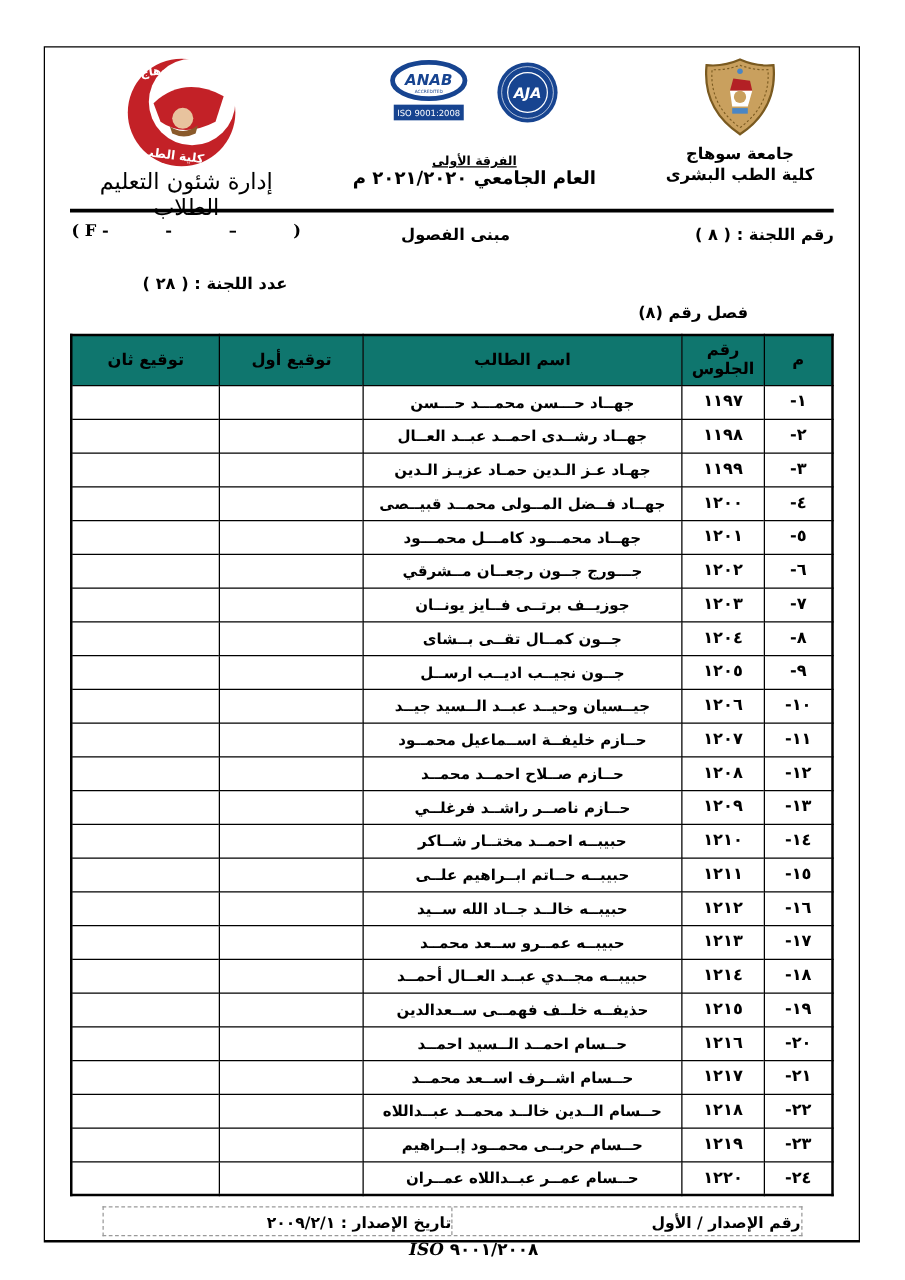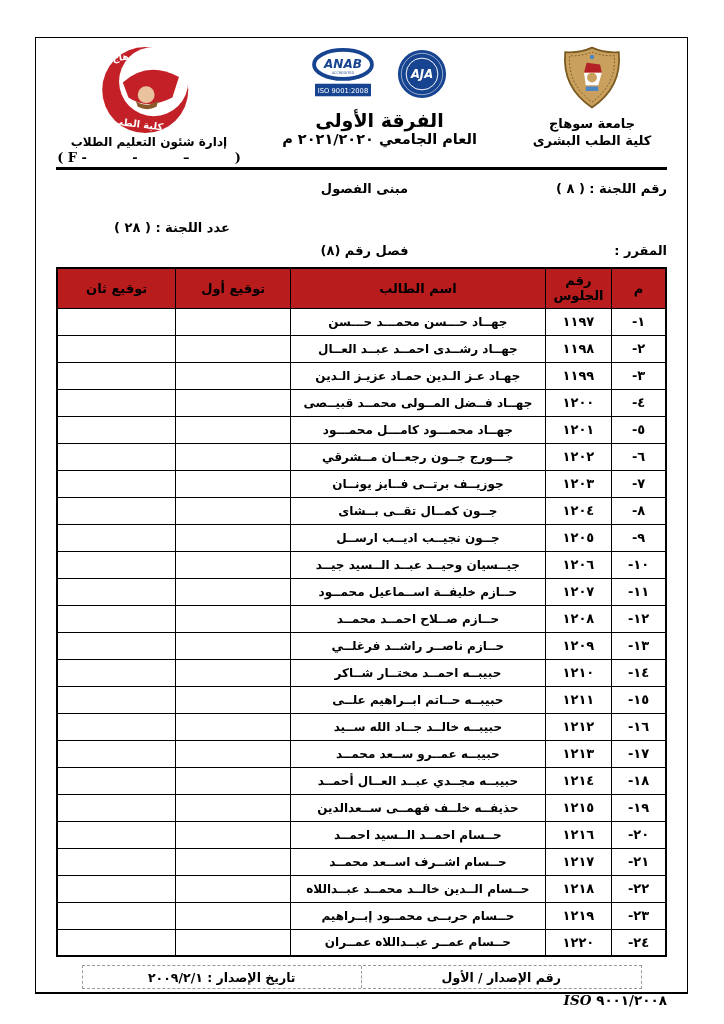--- a/index.html
+++ b/index.html
@@ -9,54 +9,54 @@
   .frame { position:absolute; left:35px; top:37px; width:653px; height:957px;
            border:1px solid #000; border-bottom:2px solid #000; padding:4px 20px 0 20px; background:#fff; }
 
   
   .header { direction:rtl; display:flex; justify-content:space-between; height:124px; }
   .header-right { width:150px; text-align:center; padding-top:3px; }
   .header-center { width:230px; text-align:center; padding-top:6px; }
   .header-left  { width:186px; text-align:center; }
   .uni-line { font-weight:bold; font-size:13px; line-height:17px; }
   .badges { direction:ltr; display:flex; justify-content:center; align-items:flex-start; gap:21px; height:60px; }
-  .grade-title { font-weight:bold; font-size:19px; margin-top:1px; }
+  .grade-title { font-weight:bold; font-size:10px; margin-top:16px;text-decoration:underline; }
   .year-title  { font-weight:bold; font-size:14.5px; }
-  .dept-line { font-weight:bold; font-size:12px; margin-top:-7px; }
+  .dept-line { font-weight:normal; font-size:18px; margin-top:-7px; }
   .form-code { direction:ltr; font-family:"DejaVu Serif", serif; font-weight:bold; font-size:13px;
                white-space:pre; margin-top:1px; }
 
   .rule { height:3px; background:#000; margin-top:1px; }
 
   
   .committee { direction:rtl; display:grid; grid-template-columns:225px 155px 230px;
                font-weight:bold; font-size:13px; padding:7px 0 5px 0; }
   .committee div { line-height:23px; }
   .c-right { text-align:right; }
   .c-center { text-align:center; }
   .c-left { text-align:center;margin-top:39px; }
 
   
   table.students { width:611px; border-collapse:collapse; table-layout:fixed; direction:rtl;
                    border:2px solid #000; font-weight:bold; }
   .students th, .students td { border:1px solid #000; text-align:center; vertical-align:middle; padding:0 2px; }
-  .students thead th { background:#b91c1c; height:40px; font-size:13px; line-height:15px; }
+  .students thead th { background:#0f766e; height:40px; font-size:13px; line-height:15px; }
   .students tbody td { height:27px; }
   .col-no   { width:54px;  font-size:13px; }
   .col-seat { width:66px;  font-size:13px; letter-spacing:2px; }
   .col-name { width:253px; font-size:12px; white-space:nowrap; overflow:hidden; }
   .col-sig1 { width:114px; }
   .col-sig2 { width:118px; }
 
   
   .footer-row { direction:rtl; display:flex; width:560px; margin:8px auto 0 auto;
                 border:1px dashed #999; font-weight:bold; font-size:12.5px; }
-  .footer-cell { flex:1; text-align:center; padding:4px 0 3px 0; }
+  .footer-cell { flex:1; padding:4px 0 3px 0; }
   .footer-cell:first-child { border-left:1px dashed #999; }
-  .iso-line { direction:ltr; text-align:right; margin:3px 0 0 35px; font-weight:bold; font-size:13.5px; }
+  .iso-line { direction:ltr; text-align:center; margin:3px 0 0 35px; font-weight:bold; font-size:13.5px; }
   .iso-label { font-family:"DejaVu Serif", serif; font-style:italic; }
   .iso-num { letter-spacing:1px; }
 </style>
 </head>
 <body>
 
 <div class="page">
   <div class="frame">
 
     <div class="header">
@@ -110,21 +110,20 @@
         <div class="form-code">( F -          -          –          )</div>
       </div>
     </div>
 
     <div class="rule"></div>
 
     <div class="committee">
       <div class="c-right">رقم اللجنة : ( ٨ )</div>
       <div class="c-center">مبنى الفصول</div>
       <div class="c-left">عدد اللجنة : ( ٢٨ )</div>
-      <div class="c-right">المقرر :</div>
       <div class="c-center">فصل رقم (٨)</div>
     </div>
 
     <table class="students">
       <colgroup>
         <col class="col-no">
           <col class="col-seat">
           <col class="col-name">
           <col class="col-sig1">
           <col class="col-sig2">

